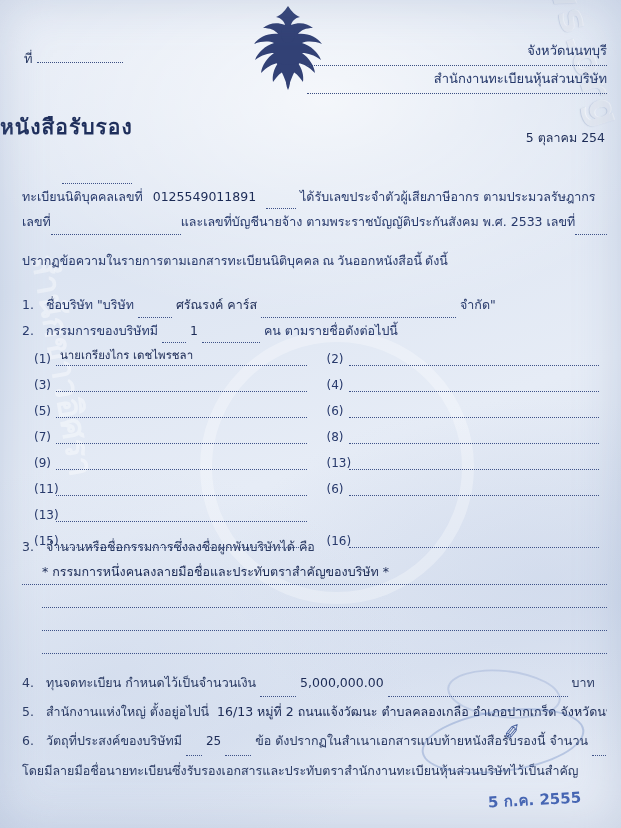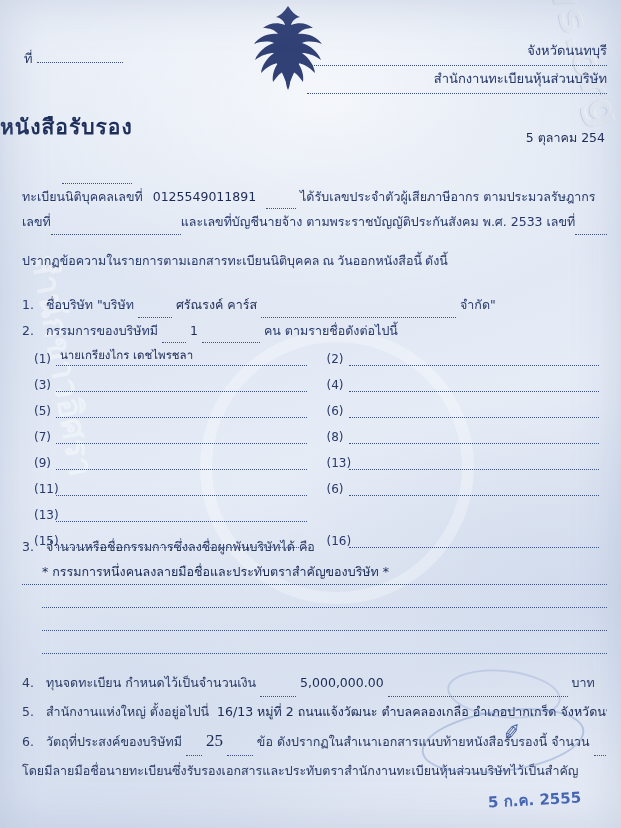--- a/index.html
+++ b/index.html
@@ -486,21 +486,21 @@
     <div class="row">
       <span class="num">5.</span>
       <span>สำนักงานแห่งใหญ่ ตั้งอยู่อไปนี่</span>
       <span class="hand" style="margin-left:4px;">16/13  หมู่ที่ 2  ถนนแจ้งวัฒนะ  ตำบลคลองเกลือ  อำเภอปากเกร็ด  จังหวัดนนทบุรี</span>
     </div>
 
     <div class="row">
       <span class="num">6.</span>
       <span>วัตถุที่ประสงค์ของบริษัทมี</span>
       <span class="dotfill" style="width:16px;"></span>
-      <span class="hand" style="font-size:17px;font-family:Liberation Serif, serif;">25</span>
+      <span class="hand" style="font-size:12px;">25</span>
       <span class="dotfill" style="width:26px;"></span>
       <span>ข้อ ดังปรากฏในสำเนาเอกสารแนบท้ายหนังสือรับรองนี้ จำนวน</span>
       <span class="dotfill" style="width:34px;"></span>
       
     </div>
 
     <div class="row">
       <span>โดยมีลายมือชื่อนายทะเบียนซึ่งรับรองเอกสารและประทับตราสำนักงานทะเบียนหุ้นส่วนบริษัทไว้เป็นสำคัญ</span>
     </div>
   </div>

